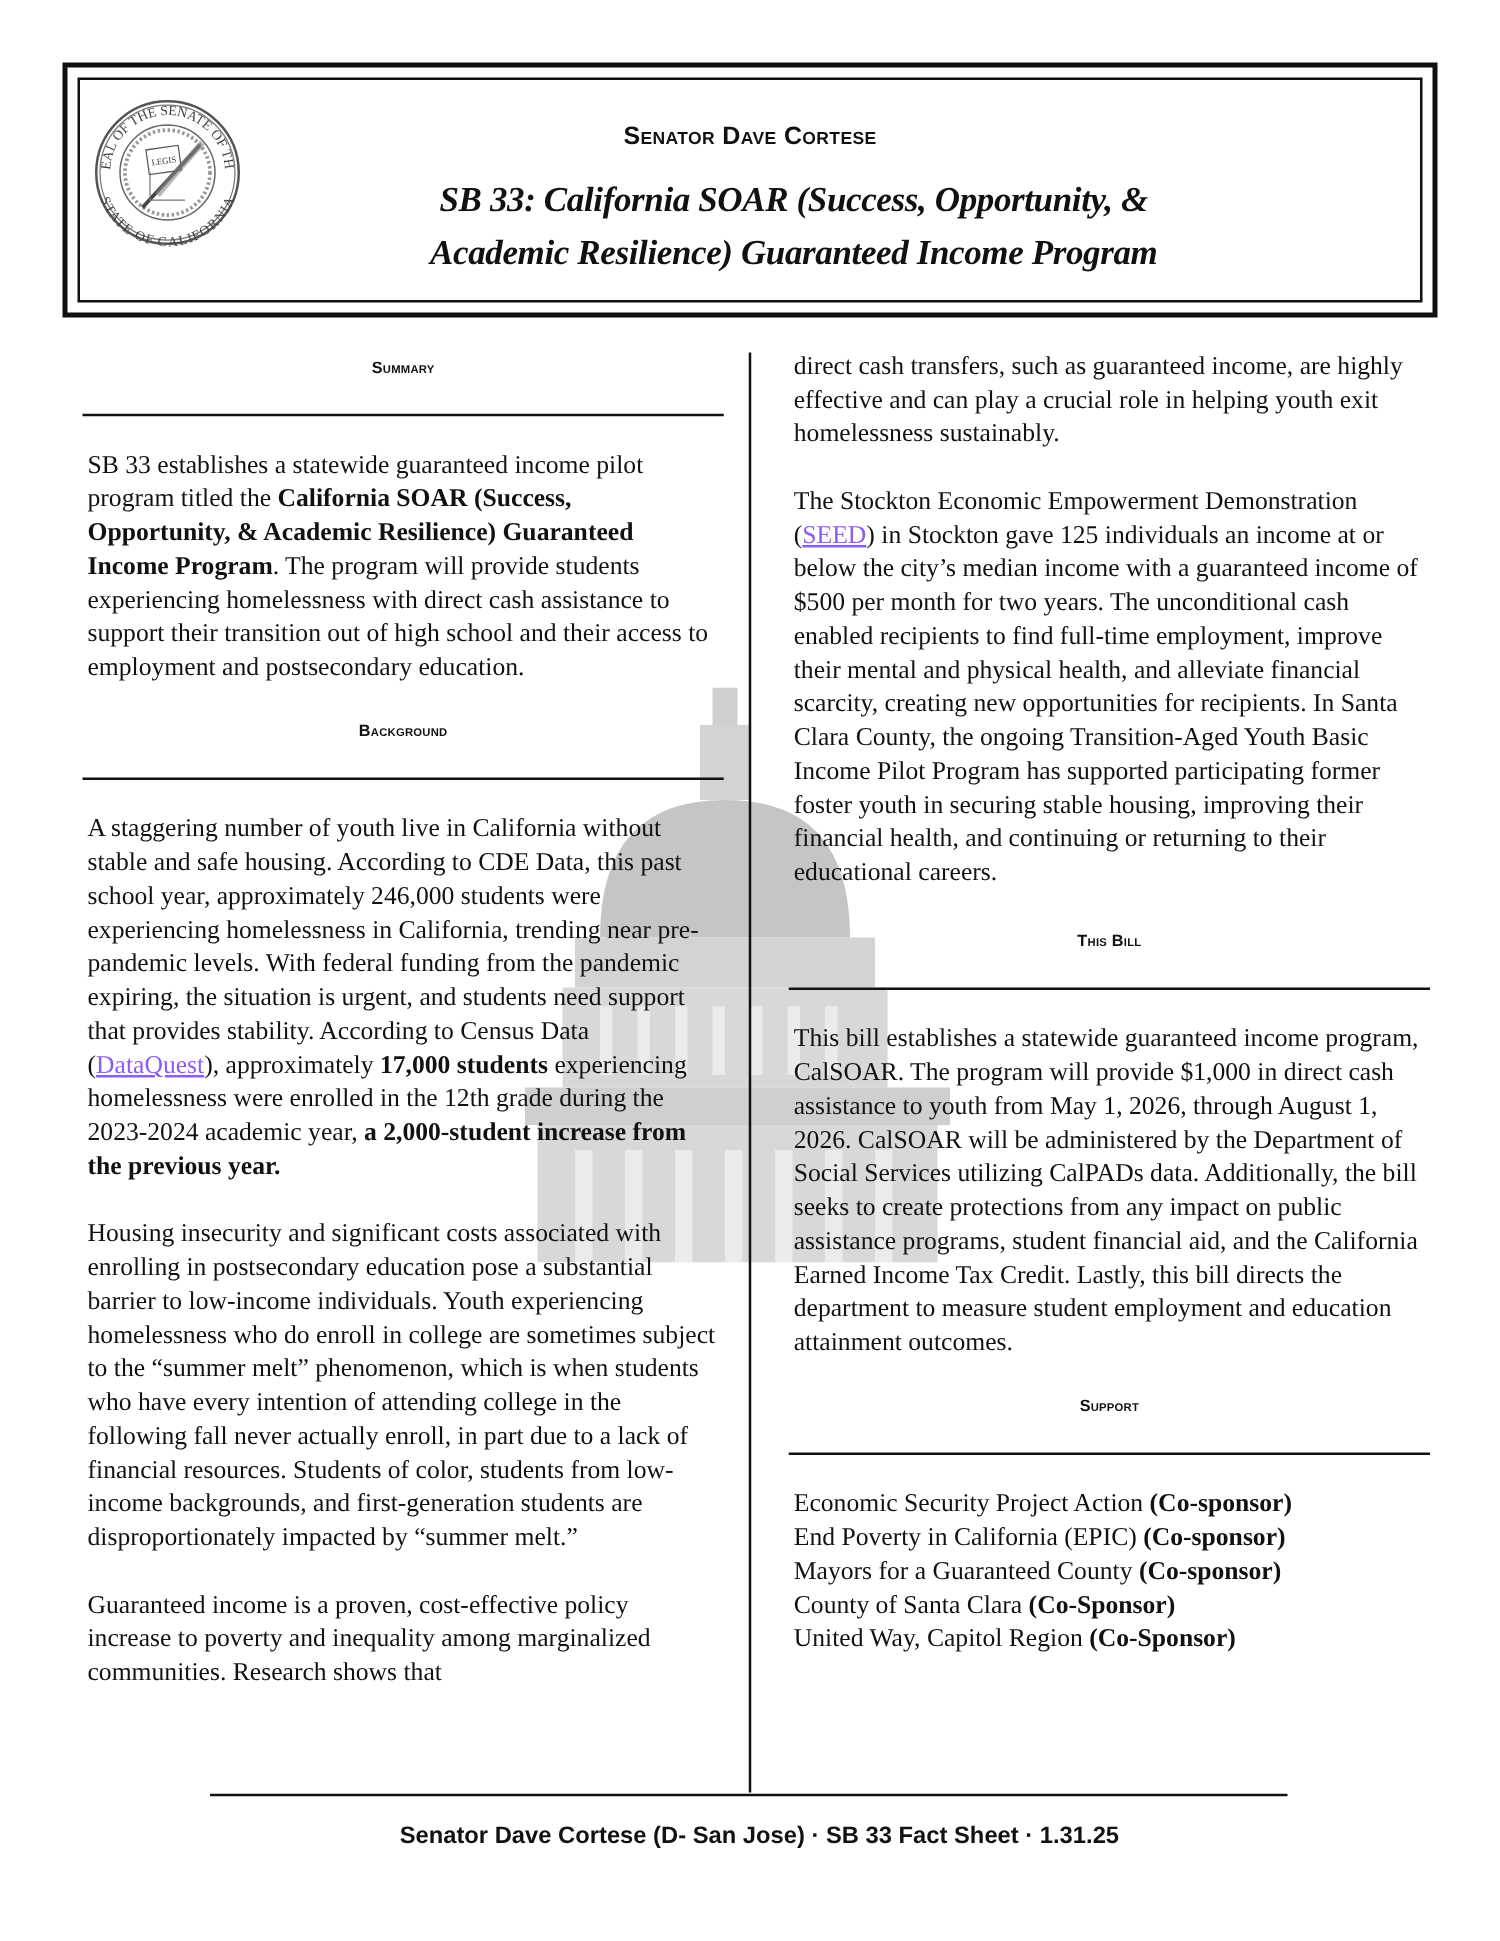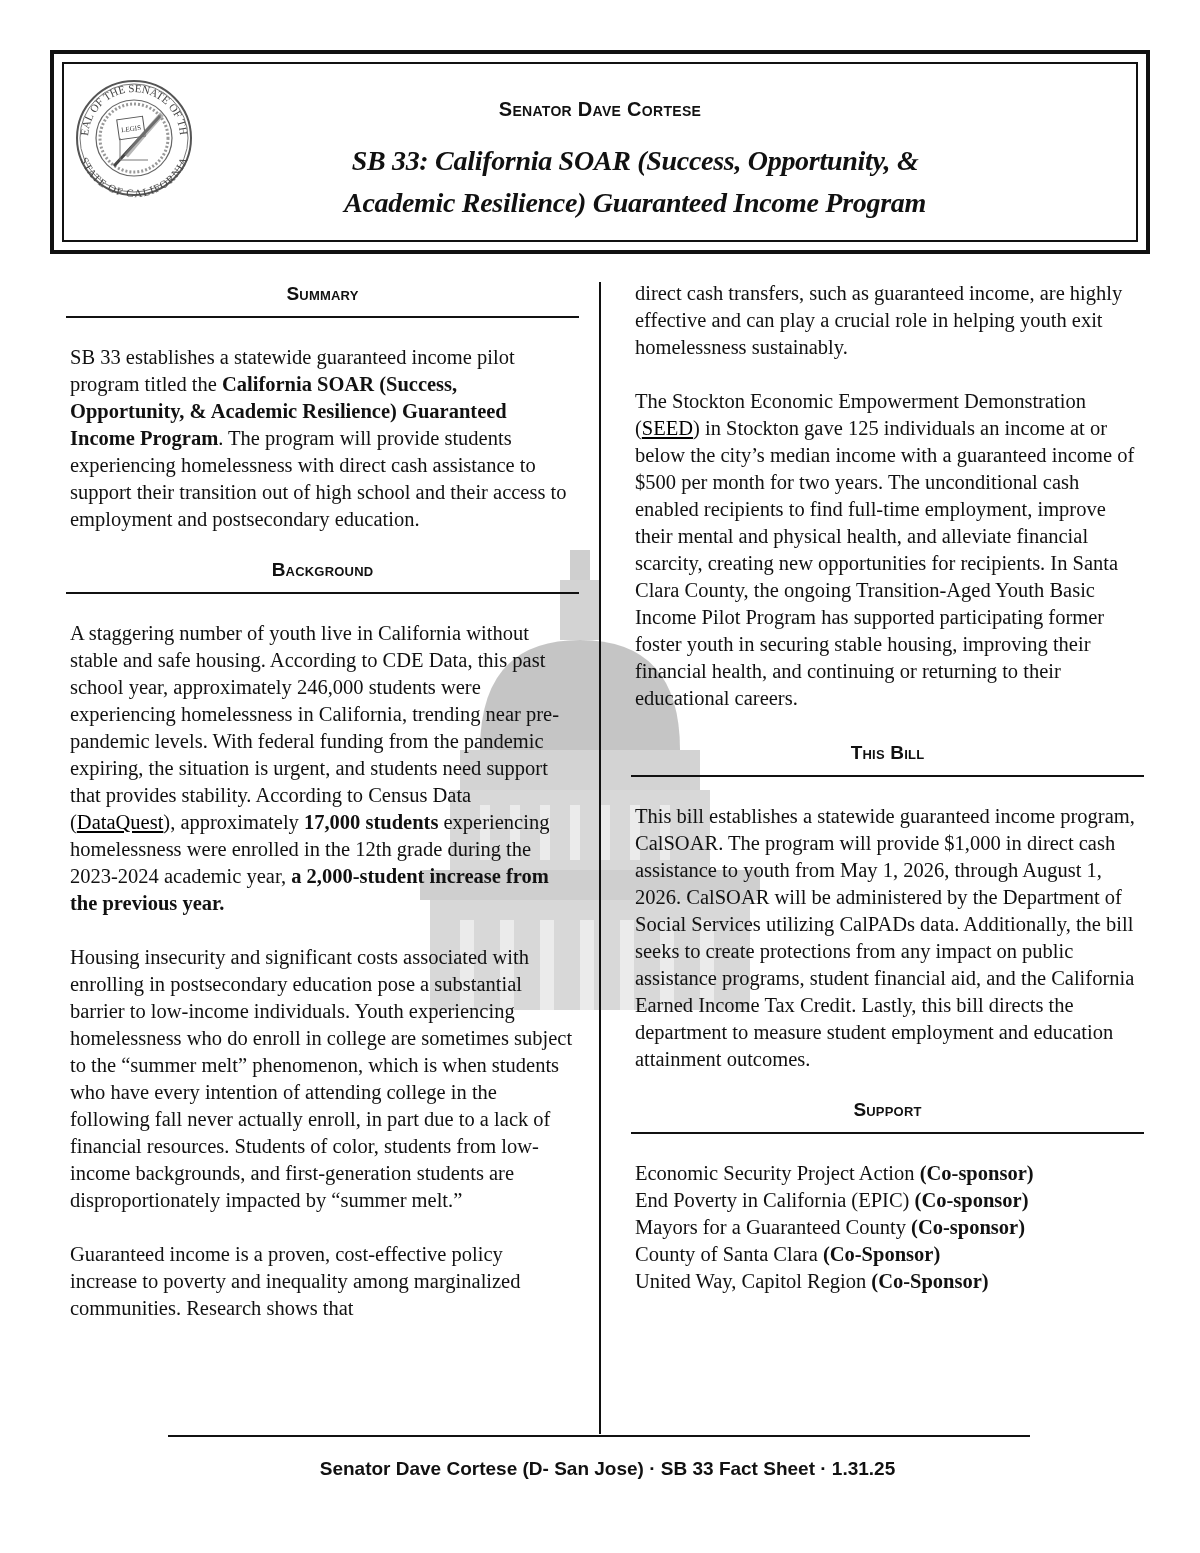--- a/index.html
+++ b/index.html
@@ -32,27 +32,27 @@
   
   .watermark { position: absolute; left: 420px; top: 550px; width: 340px; height: 460px; opacity: 0.28; }
 
   
   .col { position: absolute; top: 280px; font-family: "Liberation Serif", serif; font-size: 20.5px; line-height: 27px; }
   .col-left { left: 70px; width: 505px; }
   .col-right { left: 635px; width: 505px; }
   .divider { position: absolute; left: 599px; top: 282px; width: 2px; height: 1152px; background: #111; }
 
   .sec-head {
-    font-family: "Liberation Sans", sans-serif; font-weight: bold; font-size: 19px;
+    font-family: "Liberation Sans", sans-serif; font-weight: bold; font-size: 13px;
     text-align: center; font-variant: small-caps; letter-spacing: 0.2px;
-    padding-bottom: 9px; border-bottom: 2px solid #111; margin: 0 -4px 26px -4px;
+    padding-bottom: 24px; border-bottom: 2px solid #111; margin: 0 -4px 26px -4px;
   }
   .para { margin: 0 0 27px 0; }
   .para b { font-weight: bold; }
-  .link { color: #000000; text-decoration: underline; cursor: pointer; }
+  .link { color: #8b5cf6; text-decoration: underline; cursor: pointer; }
 
   .support-list { margin: 0; padding: 0; list-style: none; }
   .support-list li { margin: 0; }
 
   .bottom-rule { position: absolute; left: 168px; top: 1435px; width: 862px; height: 2px; background: #111; }
   .footer {
     position: absolute; left: 0; right: 0; top: 1458px; text-align: center;
     font-family: "Liberation Sans", sans-serif; font-weight: bold; font-size: 19px; padding-left: 15px;
   }
 </style>

